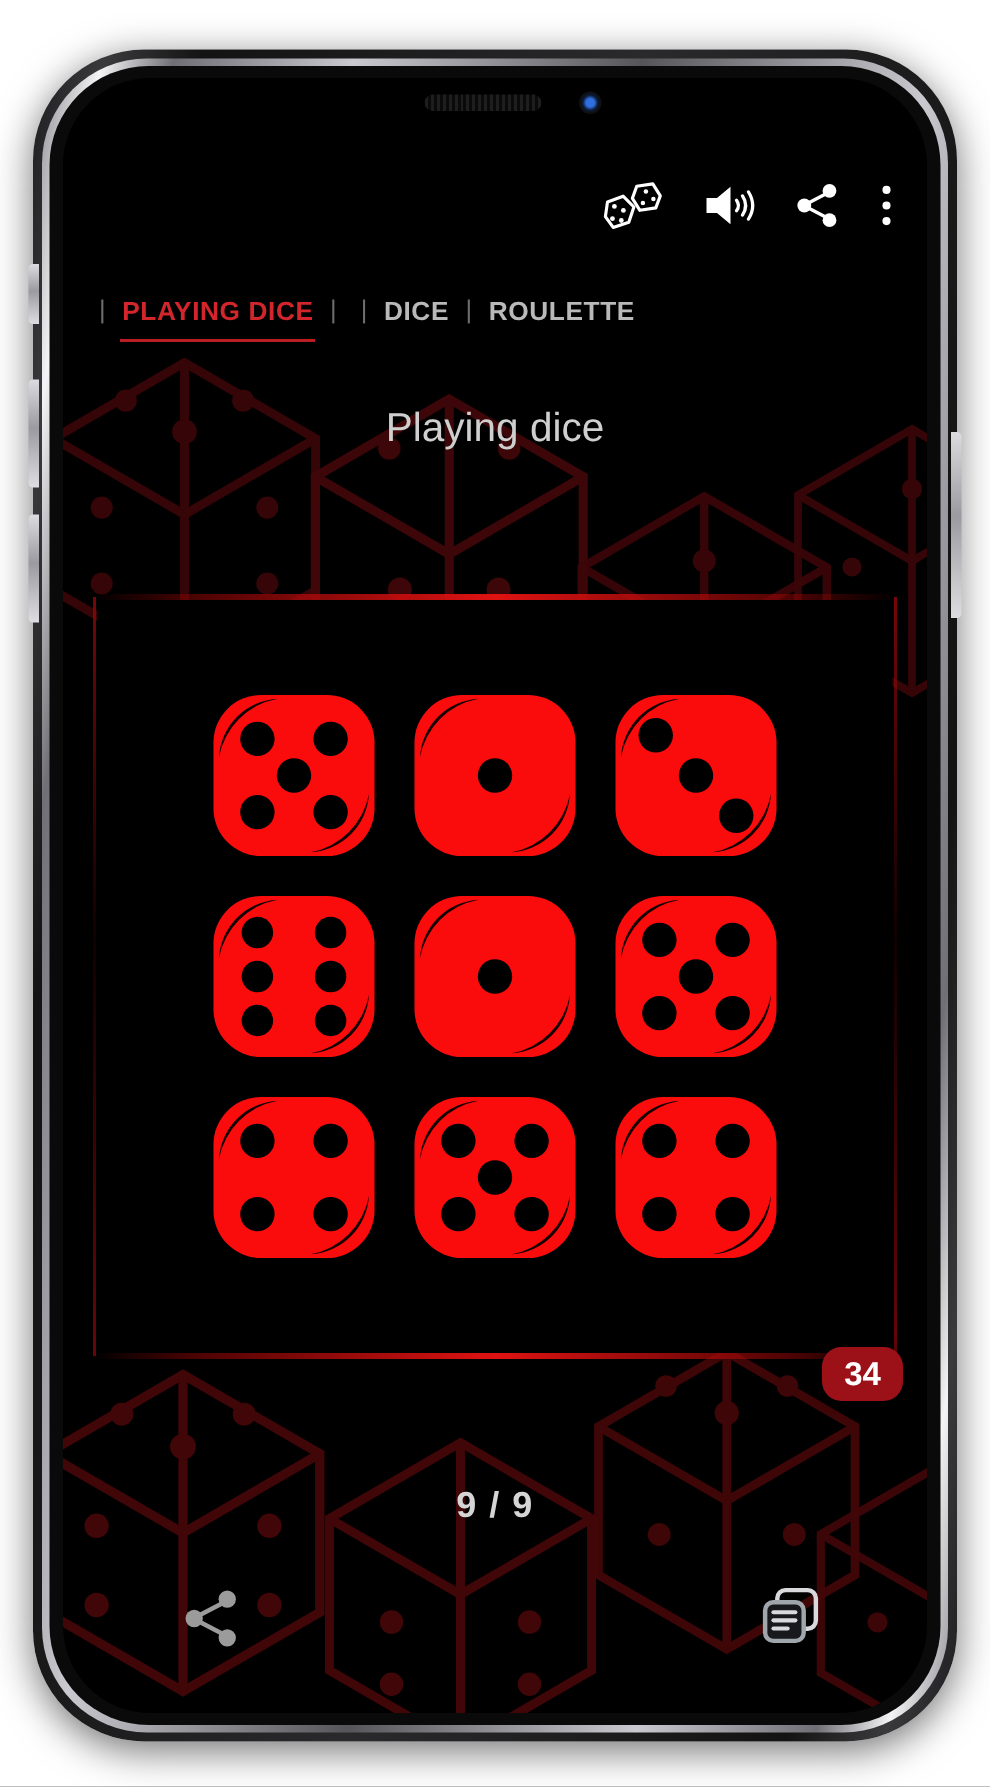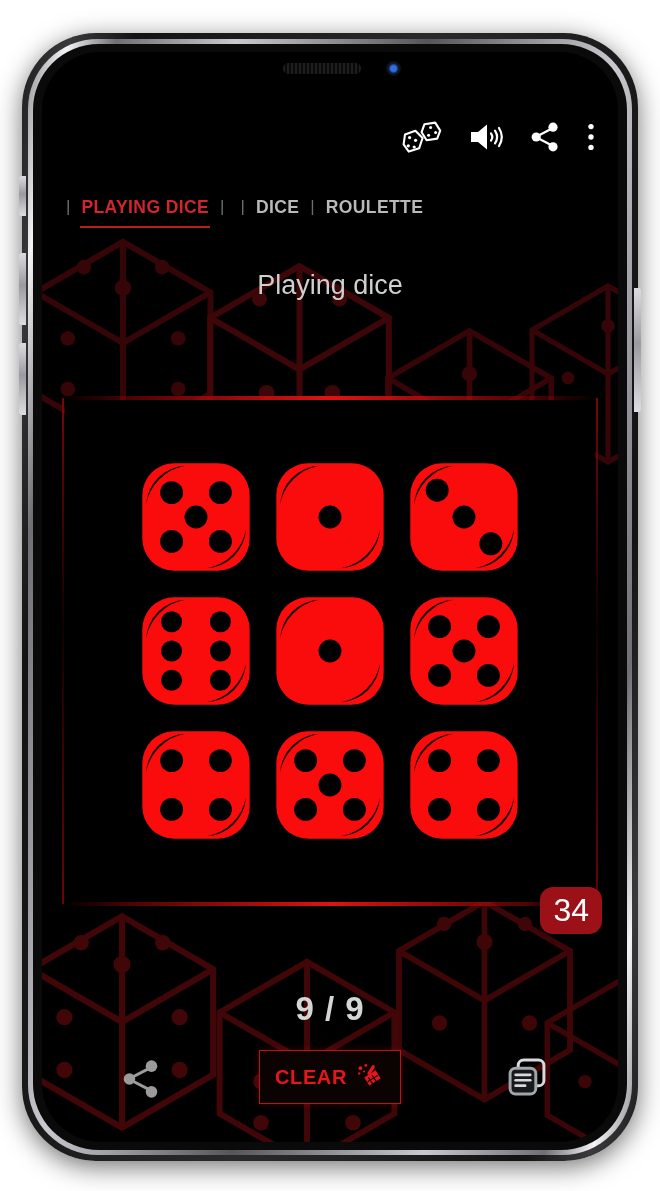--- a/index.html
+++ b/index.html
@@ -164,38 +164,38 @@
     grid-template-rows: repeat(3, 122px);
     column-gap: 12px;
     row-gap: 12px;
   }
   .die { width: 122px; height: 122px; display: block; }
 
   
   #sum-badge {
     position: absolute;
     right: -4px; bottom: -28px;
-    min-width: 54px; height: 47px;
+    min-width: 54px; height: 36px;
     padding: 0 13px;
     border-radius: 13px;
     background: #9c1118;
     color: #ffffff;
-    font-size: 32px;
-    font-weight: normal;
+    font-size: 22px;
+    font-weight: bold;
     display: flex; align-items: center; justify-content: center;
     z-index: 8;
     box-shadow: 0 0 8px rgba(0,0,0,.6);
   }
 
   
   #dice-counter {
     position: absolute; left: 0; top: 938px; width: 100%;
     text-align: center;
     color: #d5d5d5;
-    font-size: 33px;
+    font-size: 24px;
     font-weight: bold;
     letter-spacing: 1px;
     z-index: 6;
   }
 
   
   #bottom-bar {
     position: absolute; left: 0; top: 990px;
     width: 100%; height: 74px;
     display: flex; align-items: center;
@@ -529,40 +529,20 @@
             <path d="M22 7.5 L8.6 14.5 M8.6 17.5 L22 24.5"></path>
           </g>
         <g fill="#9b9b9b">
             <circle cx="23" cy="6.2" r="4.4"></circle>
             <circle cx="6.2" cy="16" r="4.4"></circle>
             <circle cx="23" cy="25.8" r="4.4"></circle>
           </g>
       </svg>
     </div>
 
-    <div id="clear-button">
-      <span id="clear-label">CLEAR</span>
-      <span>
-        <svg width="30" height="30" viewBox="0 0 30 30">
-          <g fill="#e5161c">
-            <rect x="14.5" y="4.5" width="3.2" height="11" rx="1.4" transform="rotate(32 16 10)"></rect>
-            <path d="M9.2 17.4 L20.6 10.2 L25.6 18.2 L14.2 25.4 Z"></path>
-            <circle cx="5.4" cy="8.2" r="1.9"></circle>
-            <circle cx="10.8" cy="5.4" r="1.4"></circle>
-            <circle cx="4.2" cy="13.4" r="1.2"></circle>
-            <circle cx="9" cy="11.4" r="1"></circle>
-          </g>
-          <g stroke="#000000" stroke-width="1.1">
-            <path d="M12.6 21.8 L22.8 15.4"></path>
-            <path d="M13.4 17.4 L18.4 25"></path>
-            <path d="M17 15.2 L22 22.8"></path>
-          </g>
-        </svg>
-      </span>
-    </div>
 
     <div id="copy-wrap">
       <span>
         <svg width="46" height="46" viewBox="0 0 34 34">
           <rect x="10.5" y="4.5" width="19" height="19" rx="4" fill="none" stroke="#d9d9dd" stroke-width="2.2"></rect>
           <rect x="4.5" y="10.5" width="19" height="19" rx="4" fill="#17191c" stroke="#9fa6ac" stroke-width="2.2"></rect>
           <g stroke="#d9d9dd" stroke-width="2" stroke-linecap="round">
             <path d="M8.6 15.4 H19.4"></path>
               <path d="M8.6 19.4 H19.4"></path>
               <path d="M8.6 23.4 H15.6"></path>

